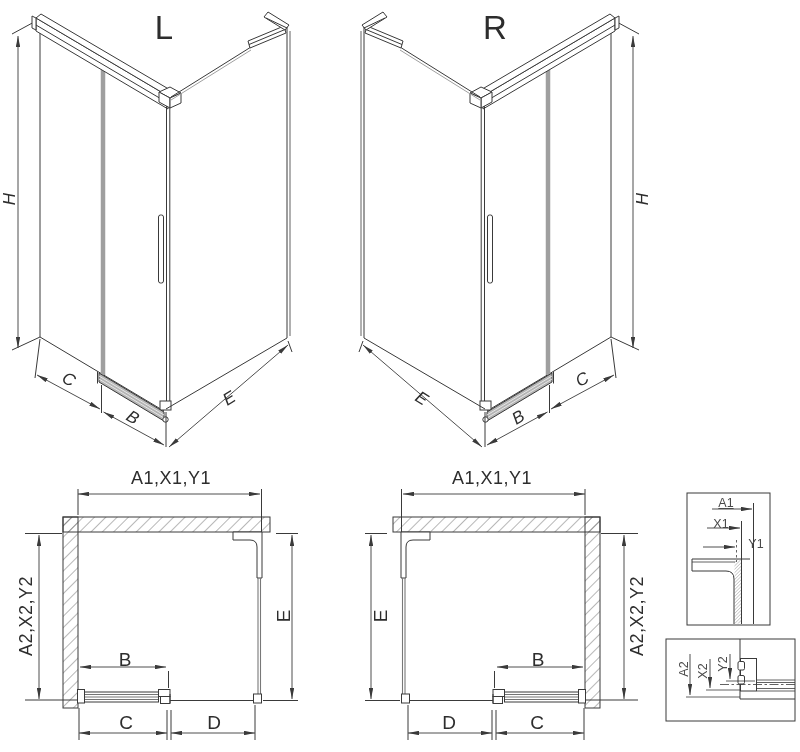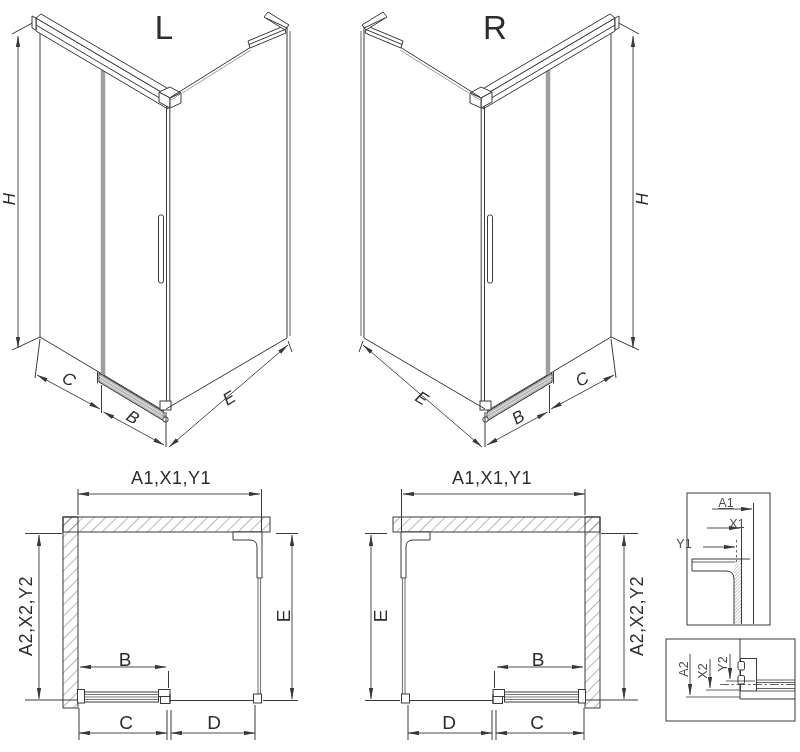--- a/index.html
+++ b/index.html
@@ -195,19 +195,19 @@
 <div class="lbl plan-dim" style="left:204px;top:712px;width:20px;height:20px;">D</div>
 
 <div class="lbl plan-dim-long" style="left:447px;top:469px;width:90px;height:18px;">A1,X1,Y1</div>
 <div class="lbl plan-dim-long r90" style="left:582px;top:607px;width:110px;height:18px;">A2,X2,Y2</div>
 <div class="lbl plan-dim r90" style="left:370px;top:606px;width:20px;height:20px;">E</div>
 <div class="lbl plan-dim" style="left:528px;top:649px;width:20px;height:20px;">B</div>
 <div class="lbl plan-dim" style="left:439px;top:712px;width:20px;height:20px;">D</div>
 <div class="lbl plan-dim" style="left:527px;top:712px;width:20px;height:20px;">C</div>
 
 <div class="lbl det" style="left:714px;top:496px;width:24px;height:14px;text-decoration:underline;">A1</div>
-<div class="lbl det" style="left:709px;top:517px;width:24px;height:14px;margin-left:16px;">X1</div>
-<div class="lbl det" style="left:672px;top:537px;width:24px;height:14px;">Y1</div>
+<div class="lbl det" style="left:709px;top:517px;width:24px;height:14px;">X1</div>
+<div class="lbl det" style="left:744px;top:537px;width:24px;height:14px;">Y1</div>
 <div class="lbl det r90" style="left:672px;top:662px;width:24px;height:14px;">A2</div>
 <div class="lbl det r90" style="left:691px;top:664px;width:24px;height:14px;">X2</div>
 <div class="lbl det r90" style="left:711px;top:657px;width:24px;height:14px;">Y2</div>
 
 </div>
 
 </body></html>

